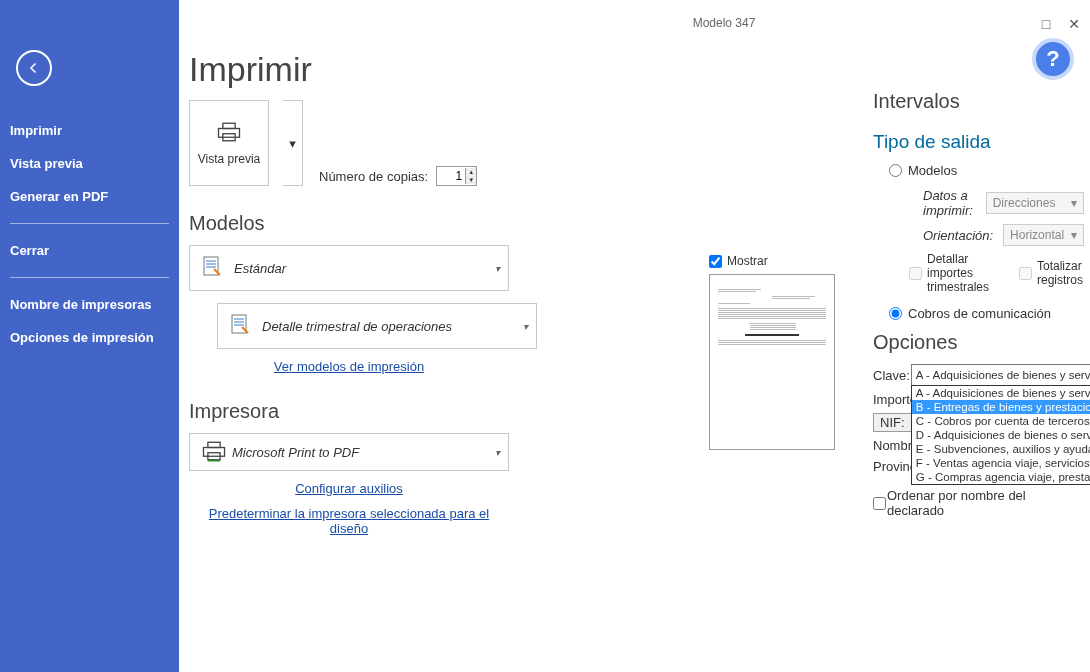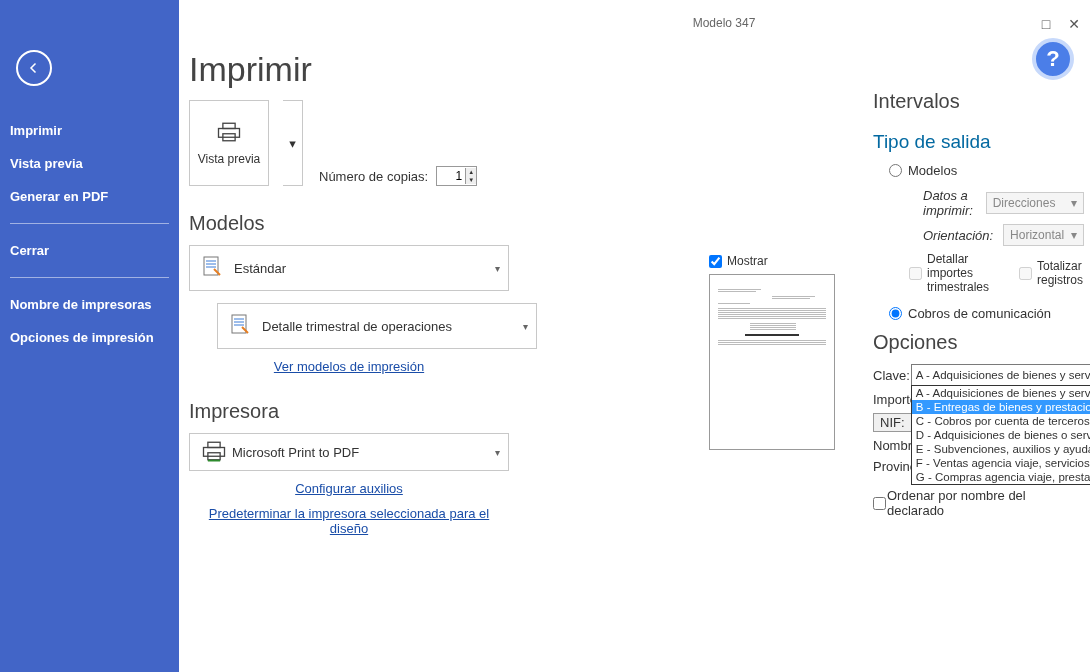--- a/index.html
+++ b/index.html
@@ -24,21 +24,21 @@
   .preview-group { display:flex; align-items:flex-end; gap:14px; }
   .preview-btn { border:1px solid #c8c8c8; width:80px; height:86px; display:flex; flex-direction:column; align-items:center; justify-content:center; gap:6px; cursor:pointer; font-size:12px; }
   .split-arrow { border:1px solid #c8c8c8; border-left:none; width:20px; height:86px; display:flex; align-items:center; justify-content:center; cursor:pointer; }
   .copies { display:flex; align-items:center; gap:8px; margin-left:2px; }
   .spinner { display:flex; align-items:center; border:1px solid #999; height:20px; }
   .spinner input { border:none; width:28px; text-align:right; padding-right:3px; font-size:12px; outline:none; }
   .spinner .btns { display:flex; flex-direction:column; border-left:1px solid #999;}
   .spinner .btns span { font-size:6px; padding:0 2px; line-height:8px; cursor:pointer; background:#eee; }
 
   h2.section { font-size: 20px; font-weight: 400; color: #444; margin: 26px 0 10px 0; }
-  .combo { border:1px solid #c8c8c8; height:46px; width:320px; display:flex; align-items:center; padding:0 10px; gap:10px; cursor:pointer; position:relative;}
+  .combo { border:1px solid #c8c8c8; height:46px; width:320px; display:flex; align-items:center; padding:0 10px; gap:10px; cursor:pointer; position:relative;font-style:italic;}
   .combo.indent { margin-left:28px; margin-top:12px; }
   .combo .arrow { position:absolute; right:8px; font-size:10px; color:#666; }
   .combo.slim { height:38px; width:320px; margin-top:10px;}
   .link { color:#1a4da8; text-decoration:underline; font-size:13px; cursor:pointer; display:inline-block; }
   .link.block { display:block; text-align:center; width:320px; margin-top:10px;}
   .link.center { display:block; text-align:center; width:320px; margin-top:10px;}
 
   .preview-pane { position:absolute; left:530px; top:254px; }
   .check-row { display:flex; align-items:center; gap:5px; font-size:12px; margin-bottom:6px;}
   .doc-thumb { border:1px solid #999; width:126px; height:176px; background:#fff; padding:10px 8px; font-size:3px; color:#777; overflow:hidden;}

